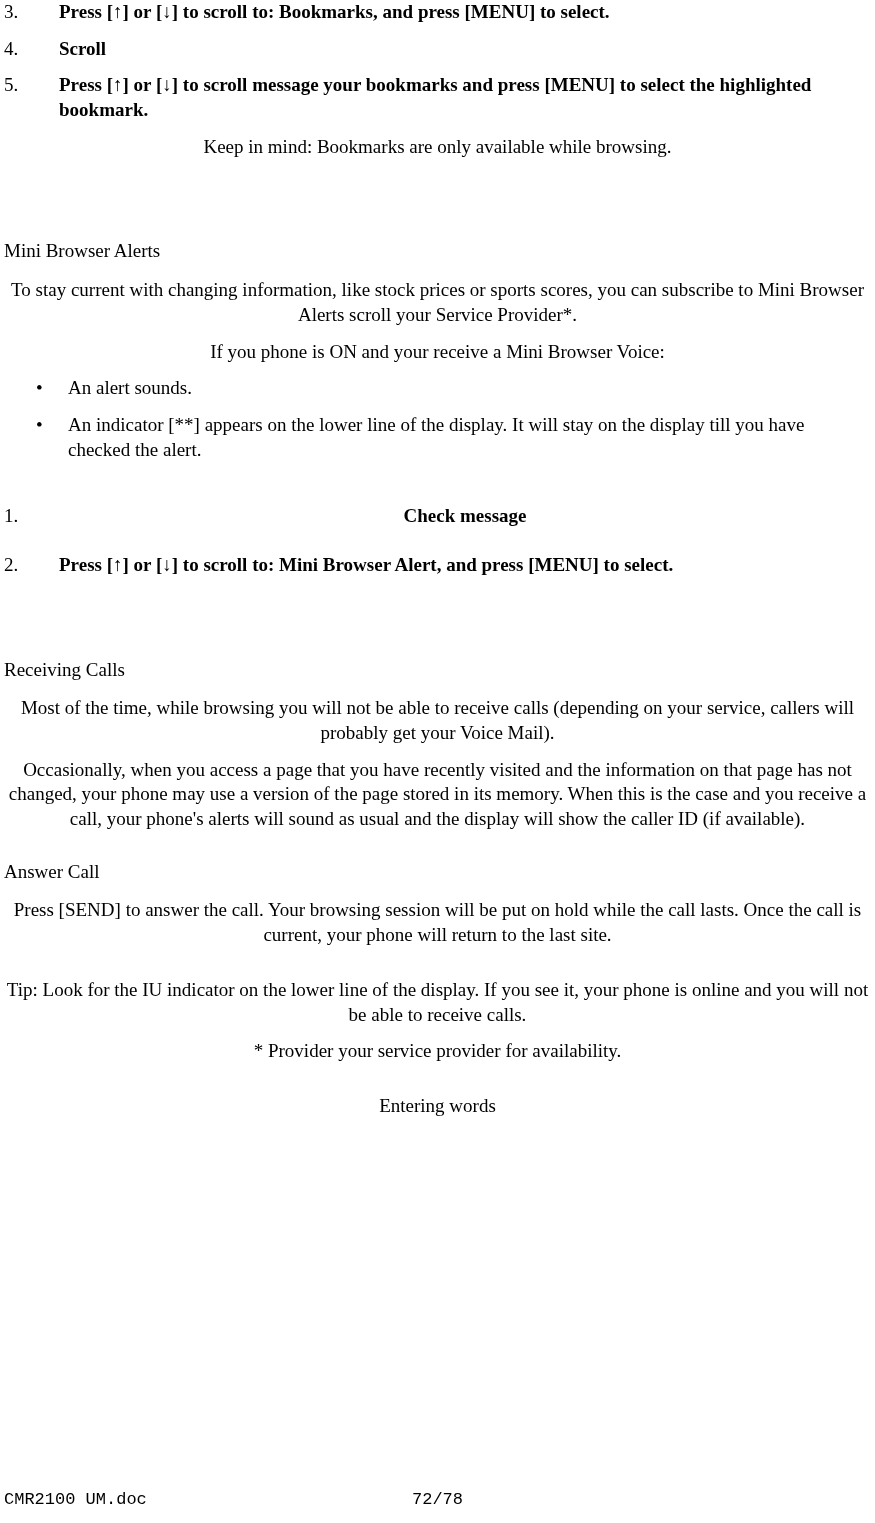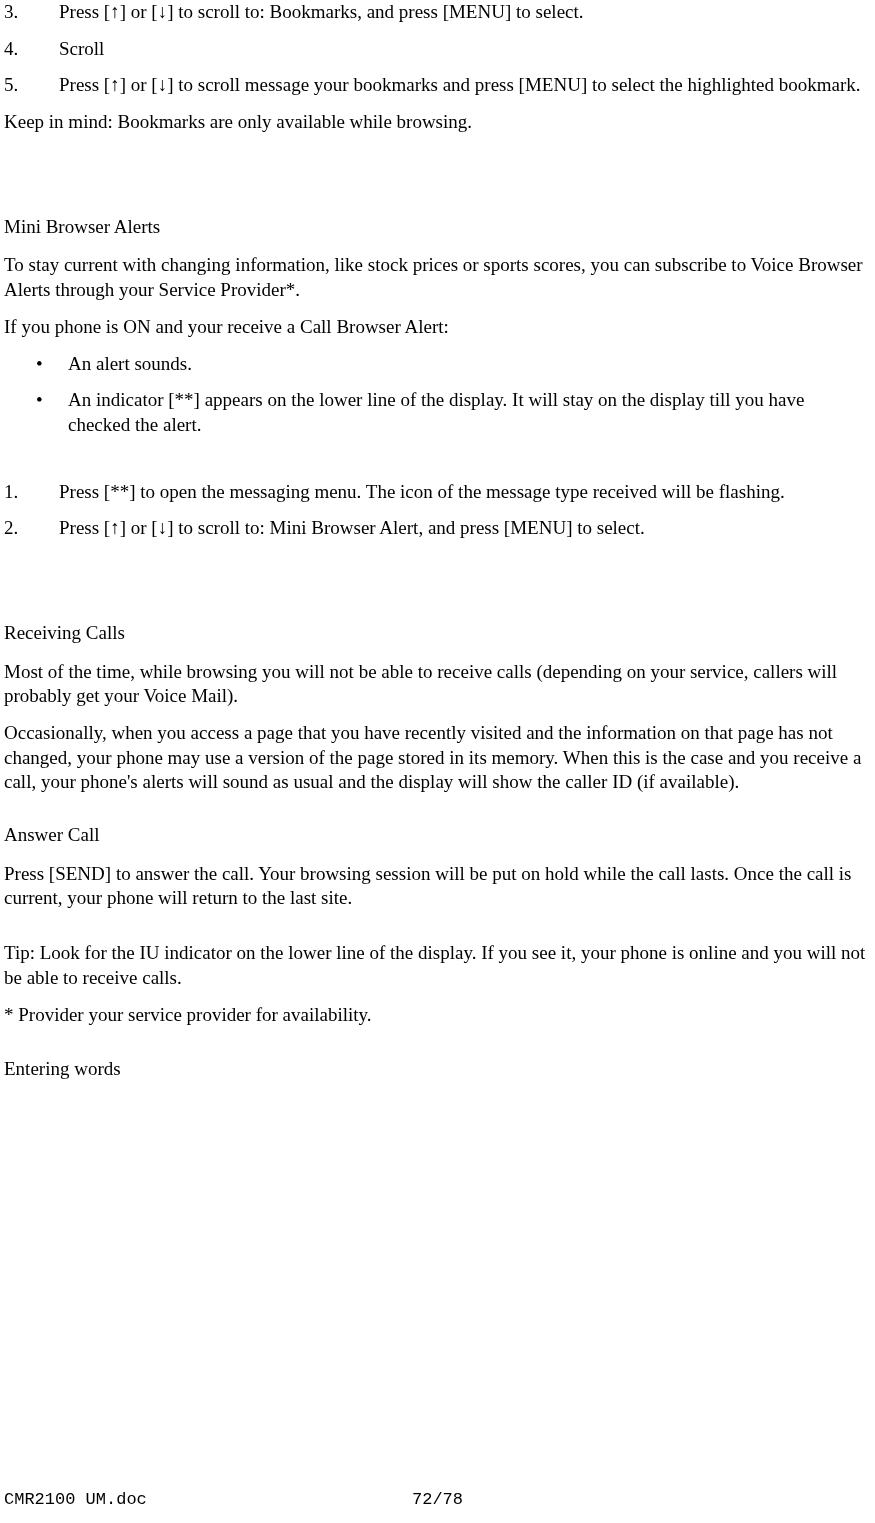--- a/index.html
+++ b/index.html
@@ -21,23 +21,25 @@
     .ol-item {
       display: flex;
       margin-bottom: 12px;
     }
     .ol-num {
       width: 55px;
       flex-shrink: 0;
     }
     .ol-content {
       flex: 1;
+      font-weight: bold;
     }
     .para {
       margin-bottom: 12px;
+      text-align: center;
     }
     .section-heading {
       margin-top: 80px;
       margin-bottom: 14px;
     }
     .section-heading.less-top {
       margin-top: 28px;
     }
     .bullet-item {
       display: flex;
@@ -96,38 +98,38 @@
 <div class="ol-item">
   <div class="ol-num">5.</div>
   <div class="ol-content">
     <span>Press [</span><span class="arrow">↑</span><span>] or [</span><span class="arrow">↓</span><span>] to scroll message your bookmarks and press [MENU] to select the highlighted bookmark.</span>
   </div>
 </div>
 
 <div class="para">Keep in mind:  Bookmarks are only available while browsing.</div>
 
 <div class="section-heading">Mini Browser Alerts</div>
-<div class="para">To stay current with changing information, like stock prices or sports scores, you can subscribe to Voice Browser Alerts through your Service Provider*.</div>
-<div class="para">If you phone is ON and your receive a Call Browser Alert:</div>
+<div class="para">To stay current with changing information, like stock prices or sports scores, you can subscribe to Mini Browser Alerts scroll your Service Provider*.</div>
+<div class="para">If you phone is ON and your receive a Mini Browser Voice:</div>
 
 <div class="bullet-item">
   <div class="bullet-mark">•</div>
   <div class="bullet-content">An alert sounds.</div>
 </div>
 <div class="bullet-item">
   <div class="bullet-mark">•</div>
   <div class="bullet-content">An indicator [**] appears on the lower line of the display. It will stay on the display till you have checked the alert.</div>
 </div>
 
 <div class="spacer"></div>
 
 <div class="ol-item">
   <div class="ol-num">1.</div>
   <div class="ol-content">
-    <div>Press [**] to open the messaging menu. The icon of the message type received will be flashing.</div>
+    <div class="para">Check message</div>
   </div>
 </div>
 
 <div class="ol-item">
   <div class="ol-num">2.</div>
   <div class="ol-content">
     <div>
       <span>Press [</span><span class="arrow">↑</span><span>] or [</span><span class="arrow">↓</span><span>] to scroll to: Mini Browser Alert, and press [MENU] to select.</span>
     </div>
   </div>

